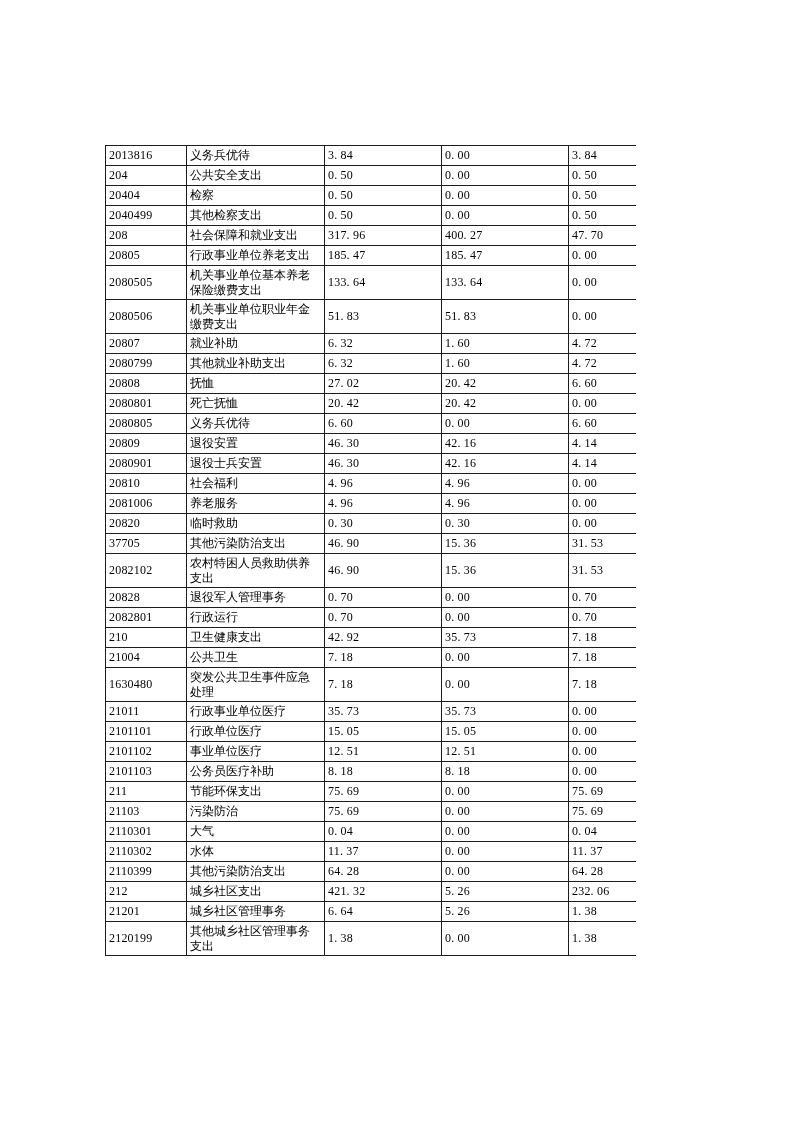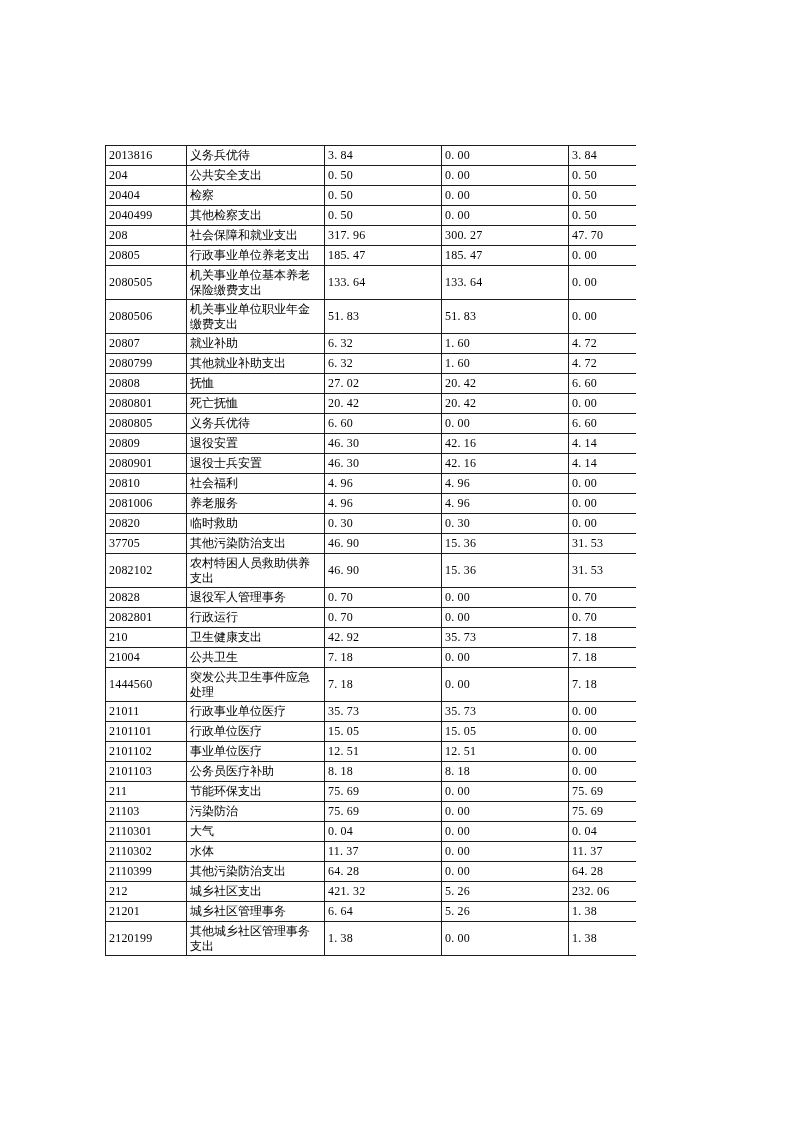--- a/index.html
+++ b/index.html
@@ -81,21 +81,21 @@
           <td class="cell-code">2040499</td>
           <td class="cell-name">其他检察支出</td>
           <td class="cell-num">0. 50</td>
           <td class="cell-num">0. 00</td>
           <td class="cell-num">0. 50</td>
         </tr>
         <tr>
           <td class="cell-code">208</td>
           <td class="cell-name">社会保障和就业支出</td>
           <td class="cell-num">317. 96</td>
-          <td class="cell-num">300. 27</td>
+          <td class="cell-num">400. 27</td>
           <td class="cell-num">47. 70</td>
         </tr>
         <tr>
           <td class="cell-code">20805</td>
           <td class="cell-name">行政事业单位养老支出</td>
           <td class="cell-num">185. 47</td>
           <td class="cell-num">185. 47</td>
           <td class="cell-num">0. 00</td>
         </tr>
         <tr>
@@ -218,21 +218,21 @@
           <td class="cell-num">7. 18</td>
         </tr>
         <tr>
           <td class="cell-code">21004</td>
           <td class="cell-name">公共卫生</td>
           <td class="cell-num">7. 18</td>
           <td class="cell-num">0. 00</td>
           <td class="cell-num">7. 18</td>
         </tr>
         <tr>
-          <td class="cell-code">1444560</td>
+          <td class="cell-code">1630480</td>
           <td class="cell-name">突发公共卫生事件应急处理</td>
           <td class="cell-num">7. 18</td>
           <td class="cell-num">0. 00</td>
           <td class="cell-num">7. 18</td>
         </tr>
         <tr>
           <td class="cell-code">21011</td>
           <td class="cell-name">行政事业单位医疗</td>
           <td class="cell-num">35. 73</td>
           <td class="cell-num">35. 73</td>

